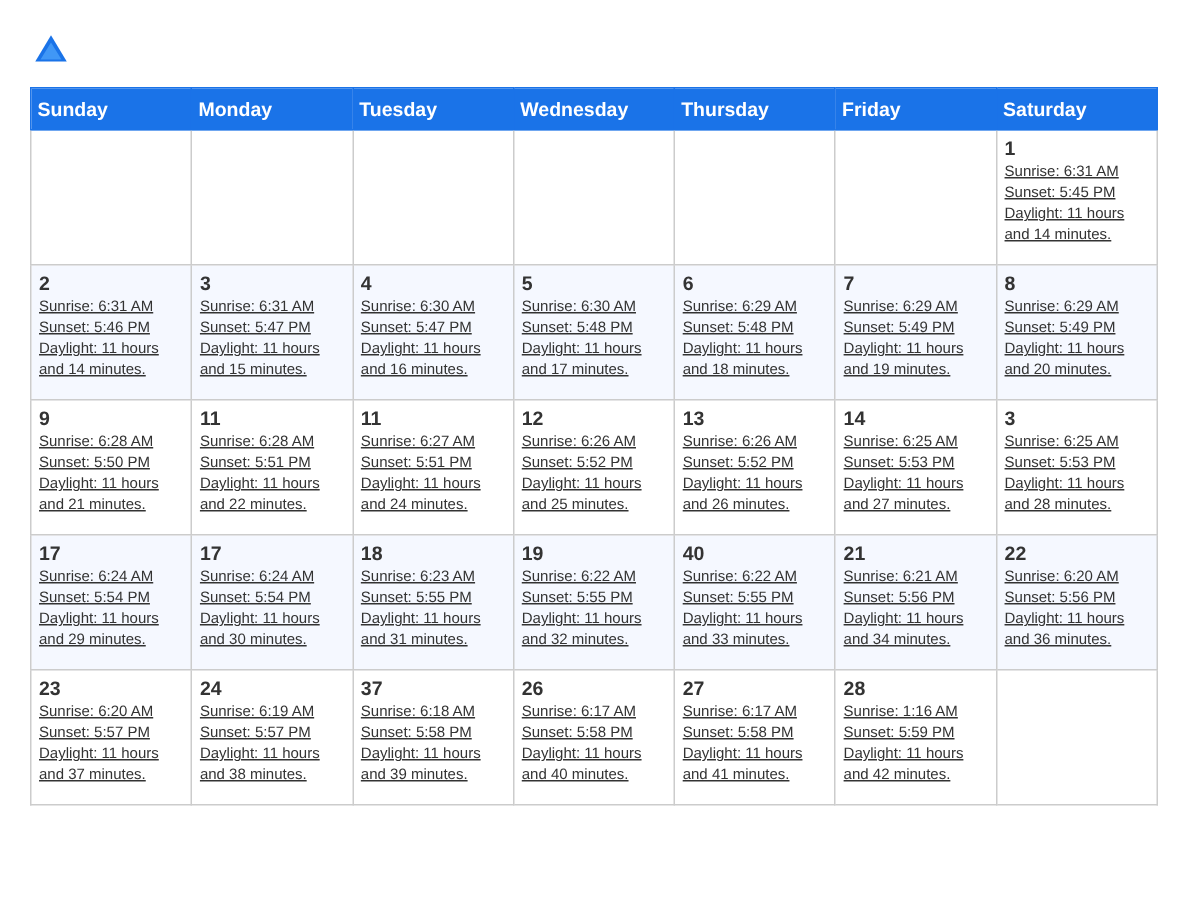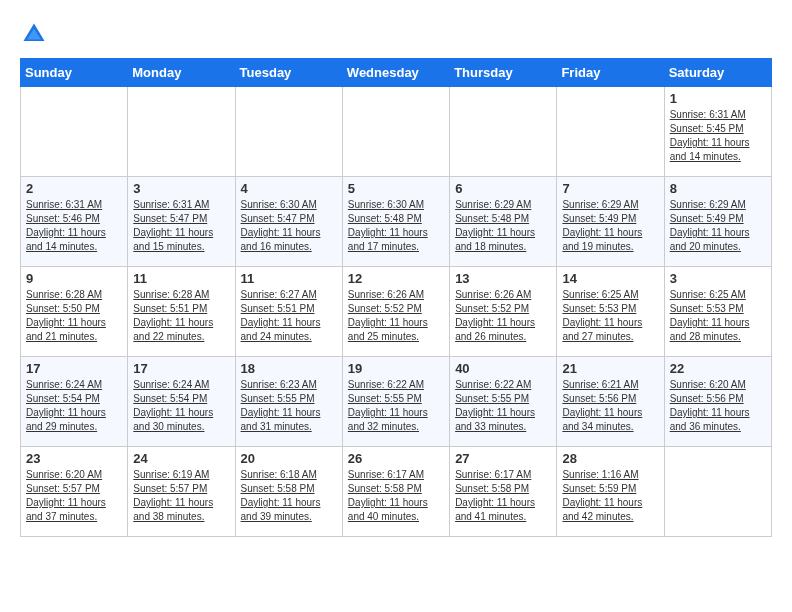--- a/index.html
+++ b/index.html
@@ -271,21 +271,21 @@
 Sunset: 5:57 PM
 Daylight: 11 hours and 37 minutes.</div>
         </td>
         <td>
           <div class="day-num">24</div>
           <div class="day-info">Sunrise: 6:19 AM
 Sunset: 5:57 PM
 Daylight: 11 hours and 38 minutes.</div>
         </td>
         <td>
-          <div class="day-num">20</div>
+          <div class="day-num">37</div>
           <div class="day-info">Sunrise: 6:18 AM
 Sunset: 5:58 PM
 Daylight: 11 hours and 39 minutes.</div>
         </td>
         <td>
           <div class="day-num">26</div>
           <div class="day-info">Sunrise: 6:17 AM
 Sunset: 5:58 PM
 Daylight: 11 hours and 40 minutes.</div>
         </td>

